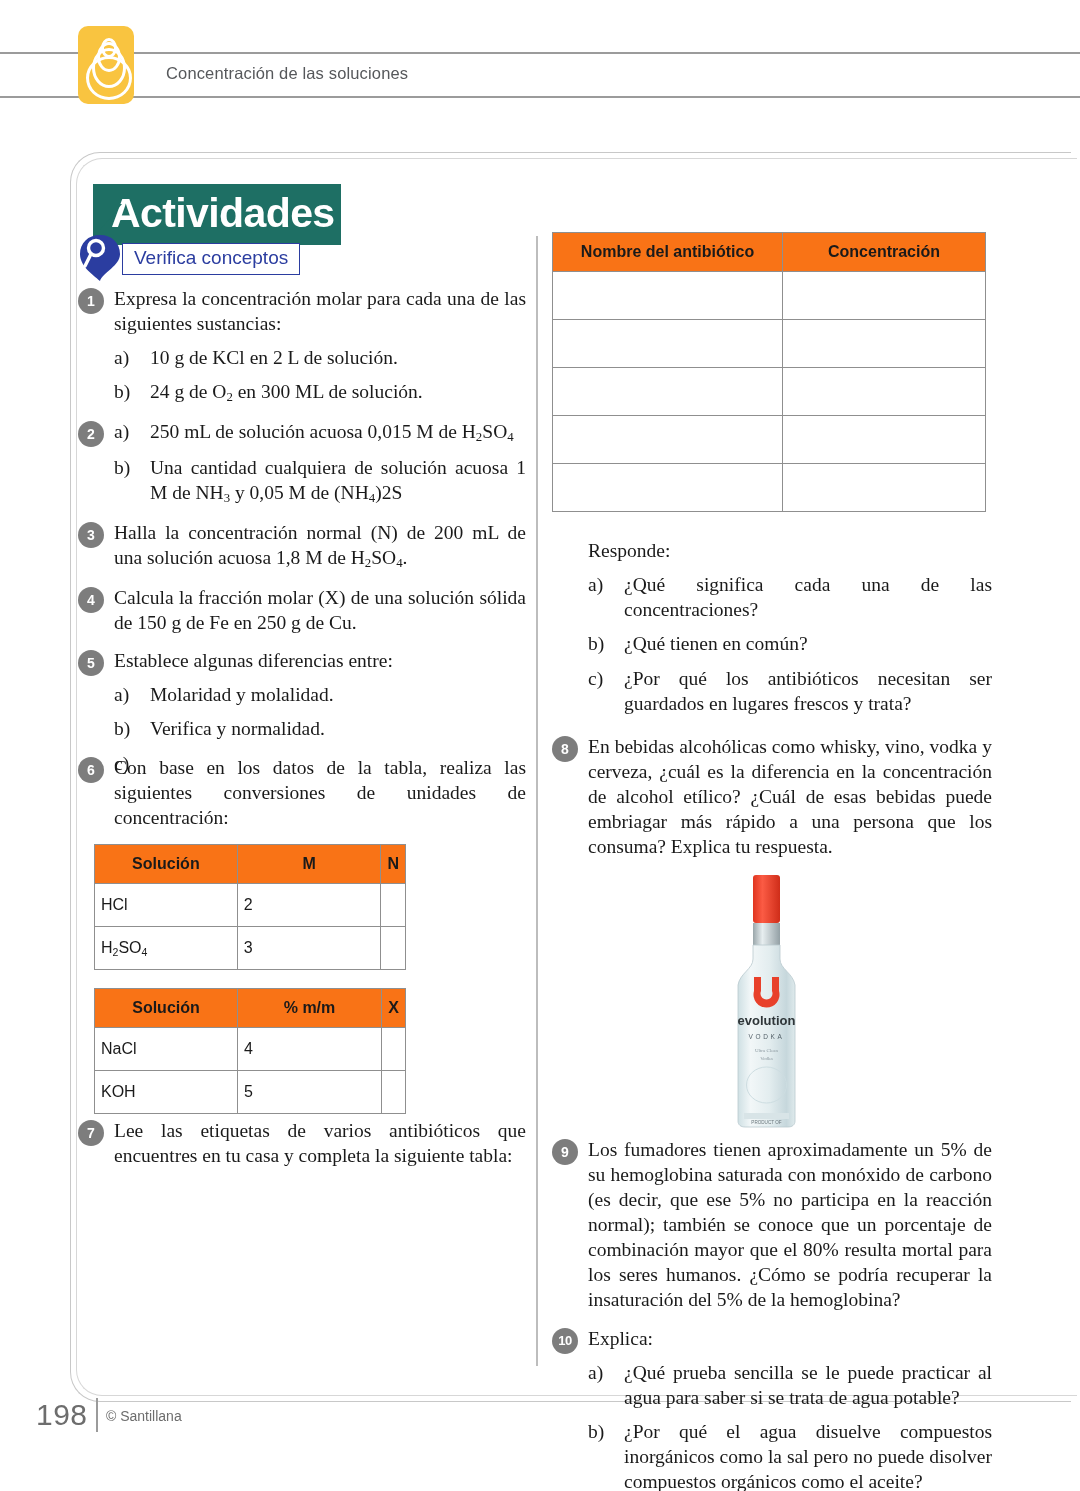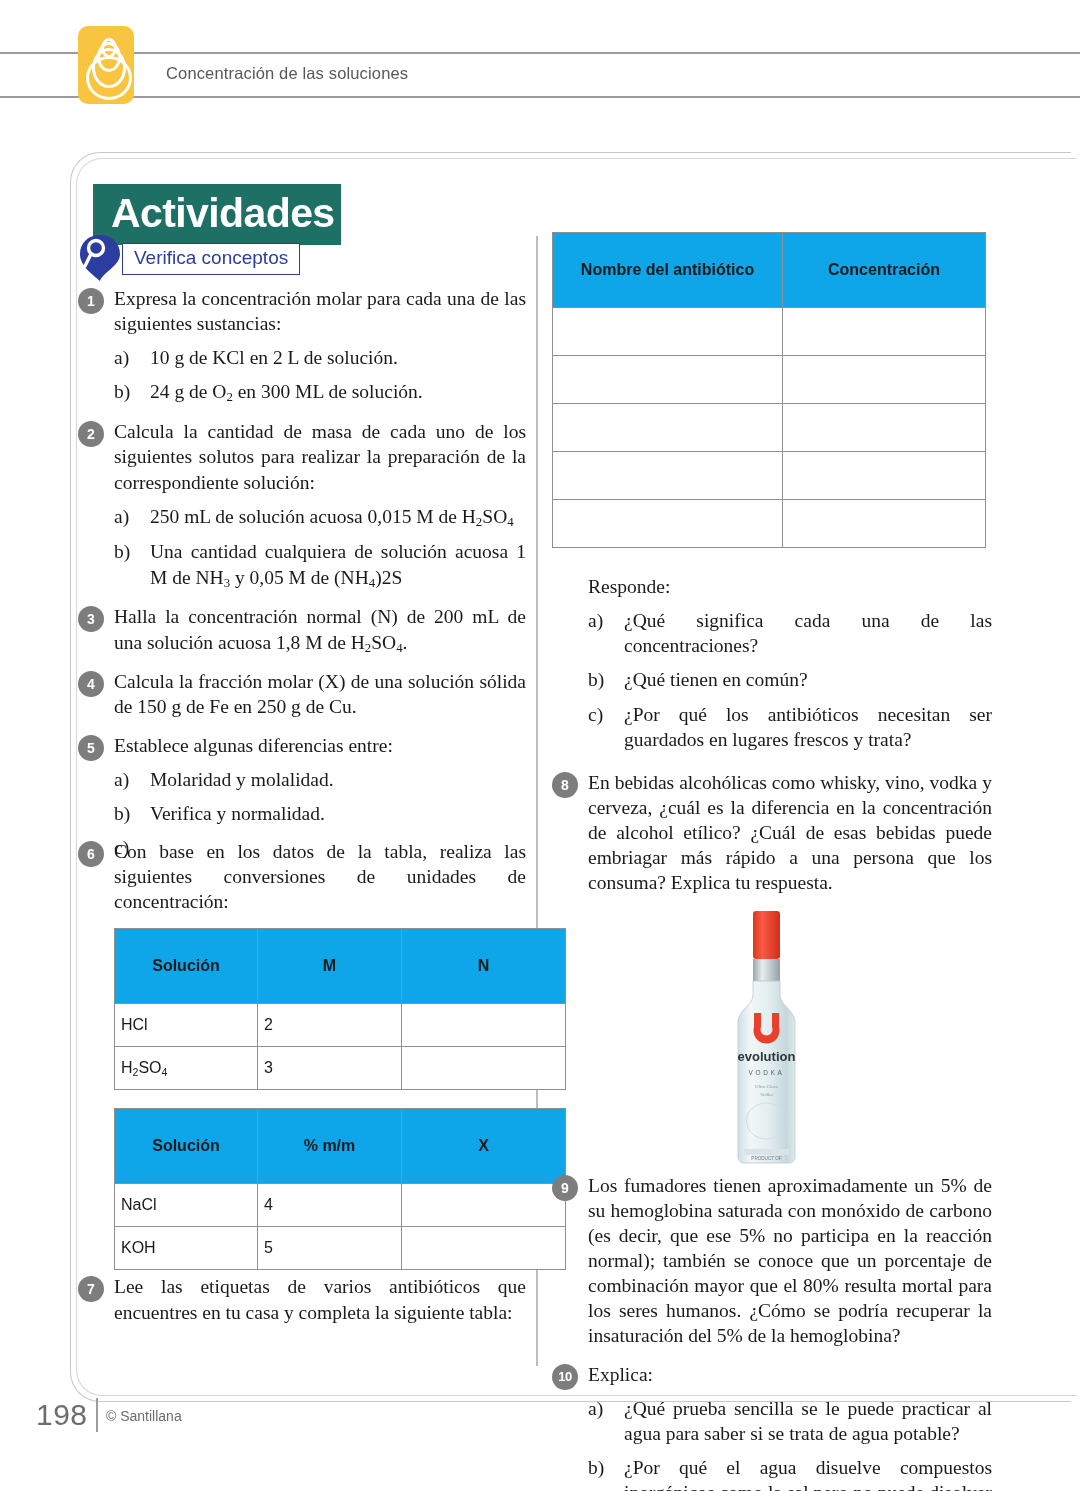--- a/index.html
+++ b/index.html
@@ -93,29 +93,29 @@
   .itext{font-size:19.5px;line-height:1.29;text-align:justify;}
   .plain{font-size:19.5px;line-height:1.29;}
 
   .sub{position:relative;padding-left:36px;margin-top:9px;font-size:19.5px;line-height:1.29;text-align:justify;}
   .sub .lab{position:absolute;left:0;top:0;}
   sub{font-size:.66em;vertical-align:-.25em;}
 
   
   table{border-collapse:collapse;font-family:"Liberation Sans",sans-serif;background:#fff;}
   table th{
-    background:#0ea5e9;border:1.4px solid #8f8f8f;
+    background:#f97316;border:1.4px solid #8f8f8f;
     font-size:16px;font-weight:bold;color:#1a1a1a;
-    padding:28px 6px;text-align:center;
+    padding:10px 6px;text-align:center;
   }
   table td{
     border:1.4px solid #8f8f8f;font-size:16px;color:#1a1a1a;
     padding:11px 6px;text-align:left;height:20px;
   }
-  .t-left{margin-left:36px;width:452px;}
+  .t-left{margin-left:16px;width:312px;}
   .t-left th:nth-child(1),.t-left td:nth-child(1){width:130px;}
   .t-left th:nth-child(2),.t-left td:nth-child(2){width:131px;}
   .t-anti{width:434px;}
   .t-anti th:nth-child(1),.t-anti td:nth-child(1){width:217px;}
   .t-anti td{height:25px;}
 
   
   .bottle-wrap{position:relative;height:258px;margin:12px 0 6px 0;}
   .bottle{position:absolute;left:168px;top:0;}
 
@@ -174,21 +174,20 @@
       <span>10 g de KCl en 2 L de solución.</span>
     </div>
     <div class="sub">
       <span class="lab">b)</span>
       <span>24 g de O</span><sub>2</sub><span> en 300 ML de solución.</span>
     </div>
   </div>
 
   <div class="item">
     <span class="bullet">2</span>
-    <div class="itext">Calcula la cantidad de masa de cada uno de los siguientes solutos para realizar la preparación de la correspondiente solución:</div>
     <div class="sub">
       <span class="lab">a)</span>
       <span>250 mL de solución acuosa 0,015 M de H</span><sub>2</sub><span>SO</span><sub>4</sub>
     </div>
     <div class="sub">
       <span class="lab">b)</span>
       <span>Una cantidad cualquiera de solución acuosa 1 M de NH</span><sub>3</sub><span> y 0,05 M de (NH</span><sub>4</sub><span>)2S</span>
     </div>
   </div>
 

